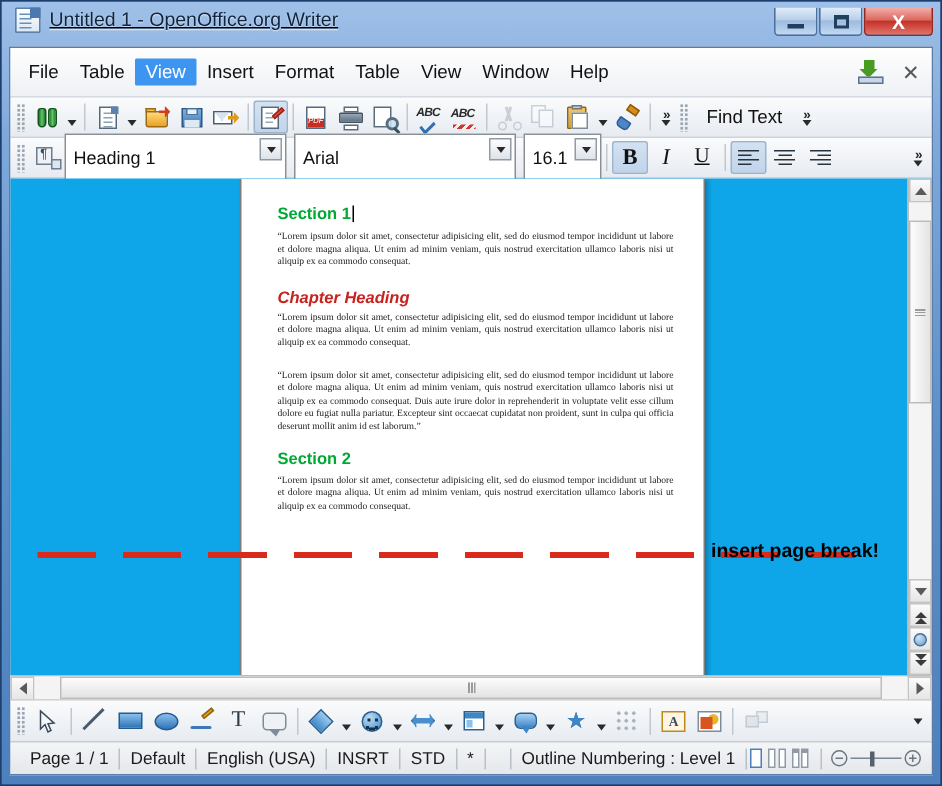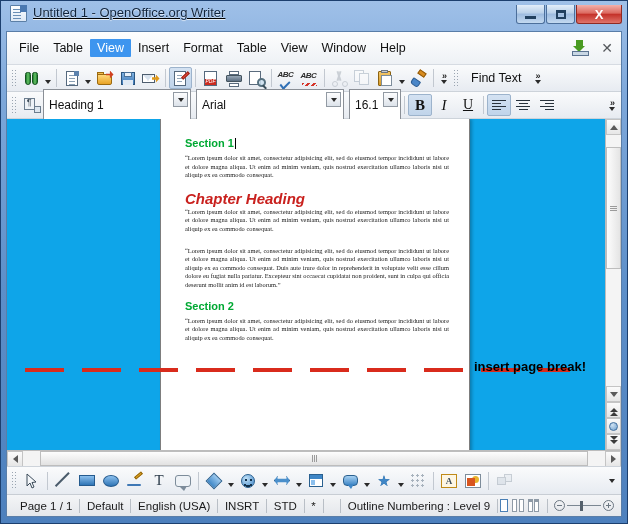--- a/index.html
+++ b/index.html
@@ -289,21 +289,21 @@
     box-shadow: 2px 0 3px rgba(0,0,0,.25);
   }
   .page-inner { padding: 18px 20px 0 24px; }
   h1.sec {
     font-family: "Liberation Sans", sans-serif;
     font-size: 11px; font-weight: bold; line-height: 13px; margin-bottom: 4px;
     position: relative;
   }
   h2.chap {
     font-family: "Liberation Sans", sans-serif;
-    font-size: 15px; font-weight: bold; font-style: italic;
+    font-size: 11px; font-weight: bold; font-style: italic;
     line-height: 12px; margin-bottom: 3px;
   }
   h3.sub {
     font-family: "Liberation Sans", sans-serif;
     font-size: 9px; font-weight: bold; line-height: 12px; margin-bottom: 3px;
   }
   p.body {
     font-family: "Liberation Serif", serif;
     font-size: 6.4px; line-height: 8.6px; color: #1b1b1b;
     text-align: justify; margin-bottom: 13px;
@@ -890,21 +890,21 @@
       <span class="st-div"></span>
       <span class="st-cell">INSRT</span>
       <span class="st-div"></span>
       <span class="st-cell">STD</span>
       <span class="st-div"></span>
       <span class="st-cell">*</span>
       <span class="st-div"></span>
 
       <span style="width:28px"></span>
       <span class="st-div"></span>
-      <span class="st-cell">Outline Numbering : Level 9</span>
+      <span class="st-cell">Outline Numbering : Level 1</span>
       <span class="st-div"></span>
 
       <span class="st-spacer"></span>
 
       <span class="view-ic vi-1"></span>
       <span class="view-ic vi-2">
           <i></i>
           <i></i>
         </span>
       <span class="view-ic vi-3">

